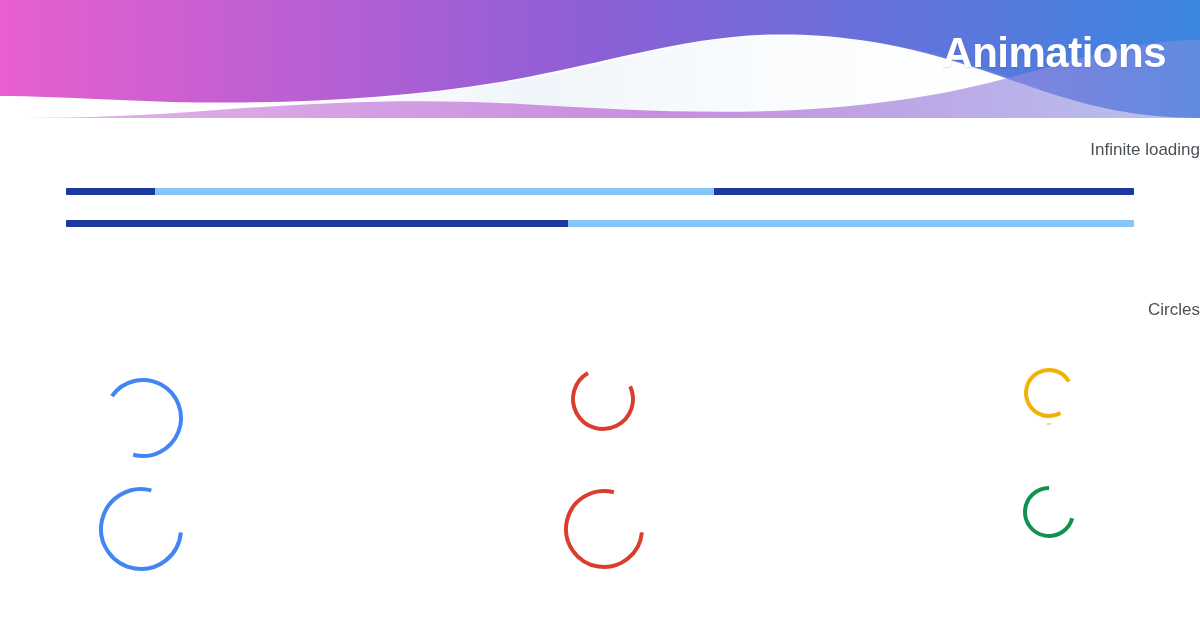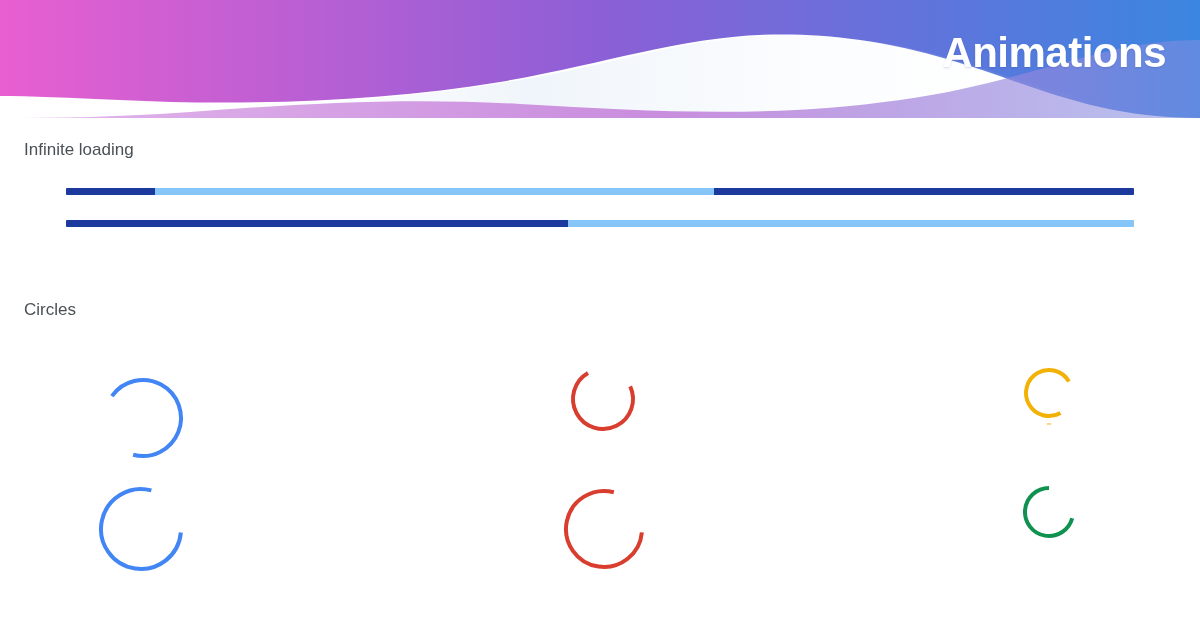--- a/index.html
+++ b/index.html
@@ -38,21 +38,21 @@
     font-weight: bold;
     font-size: 42px;
     letter-spacing: -0.5px;
     line-height: 1;
     white-space: nowrap;
     text-shadow: 0 1px 2px rgba(40,60,140,0.18);
   }
 
   
   .section-label {
-    text-align: left;
+    text-align: right;
     color: #4a5055;
     font-family: "Liberation Sans", sans-serif;
     font-size: 17px;
     font-weight: normal;
     padding-left: 24px;
   }
 
   #loading-section {
     position: absolute;
     top: 140px;

